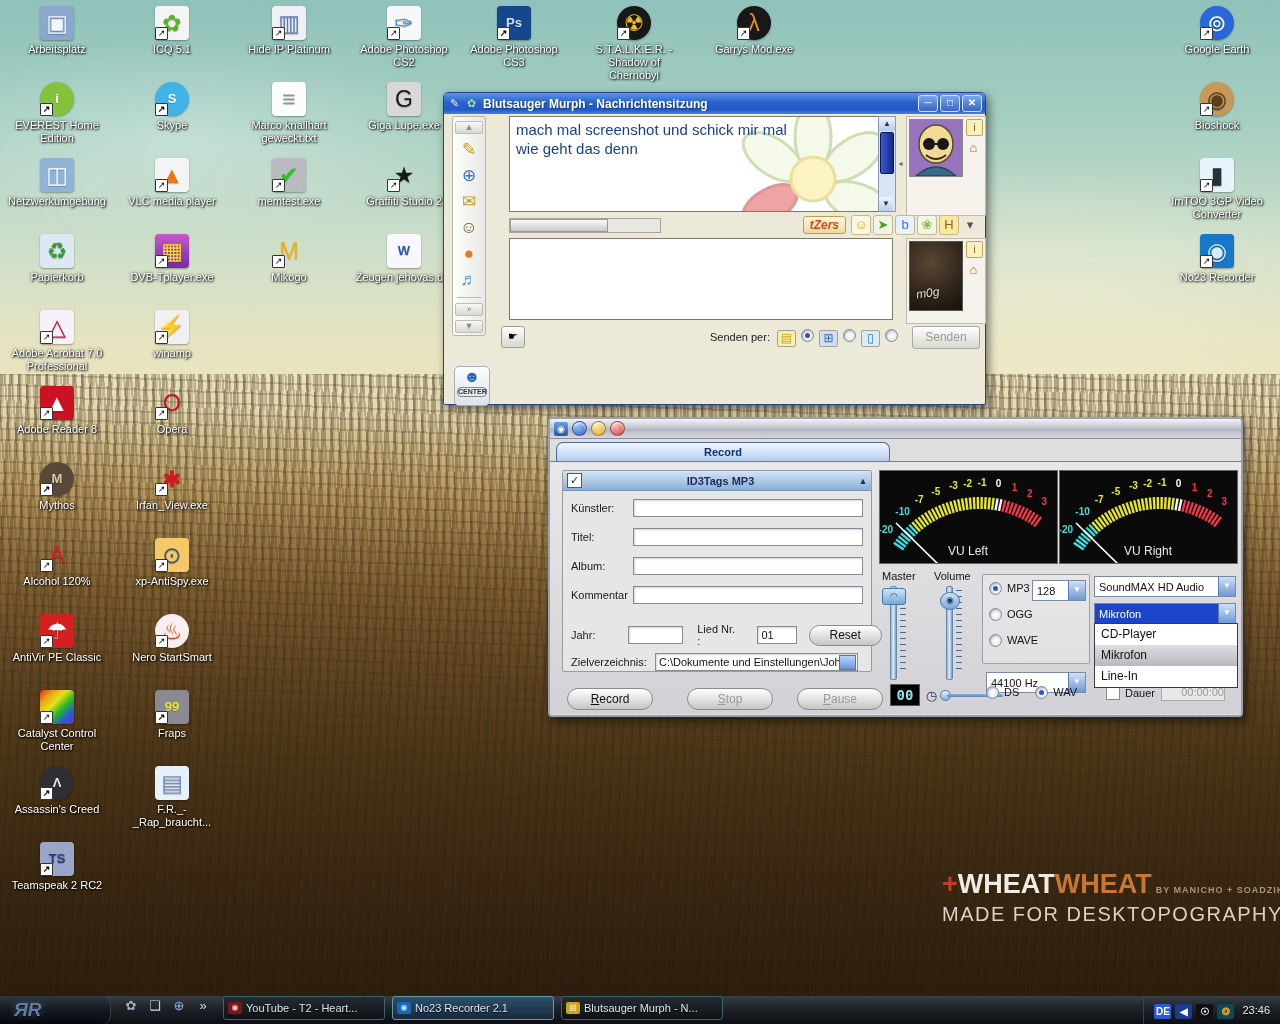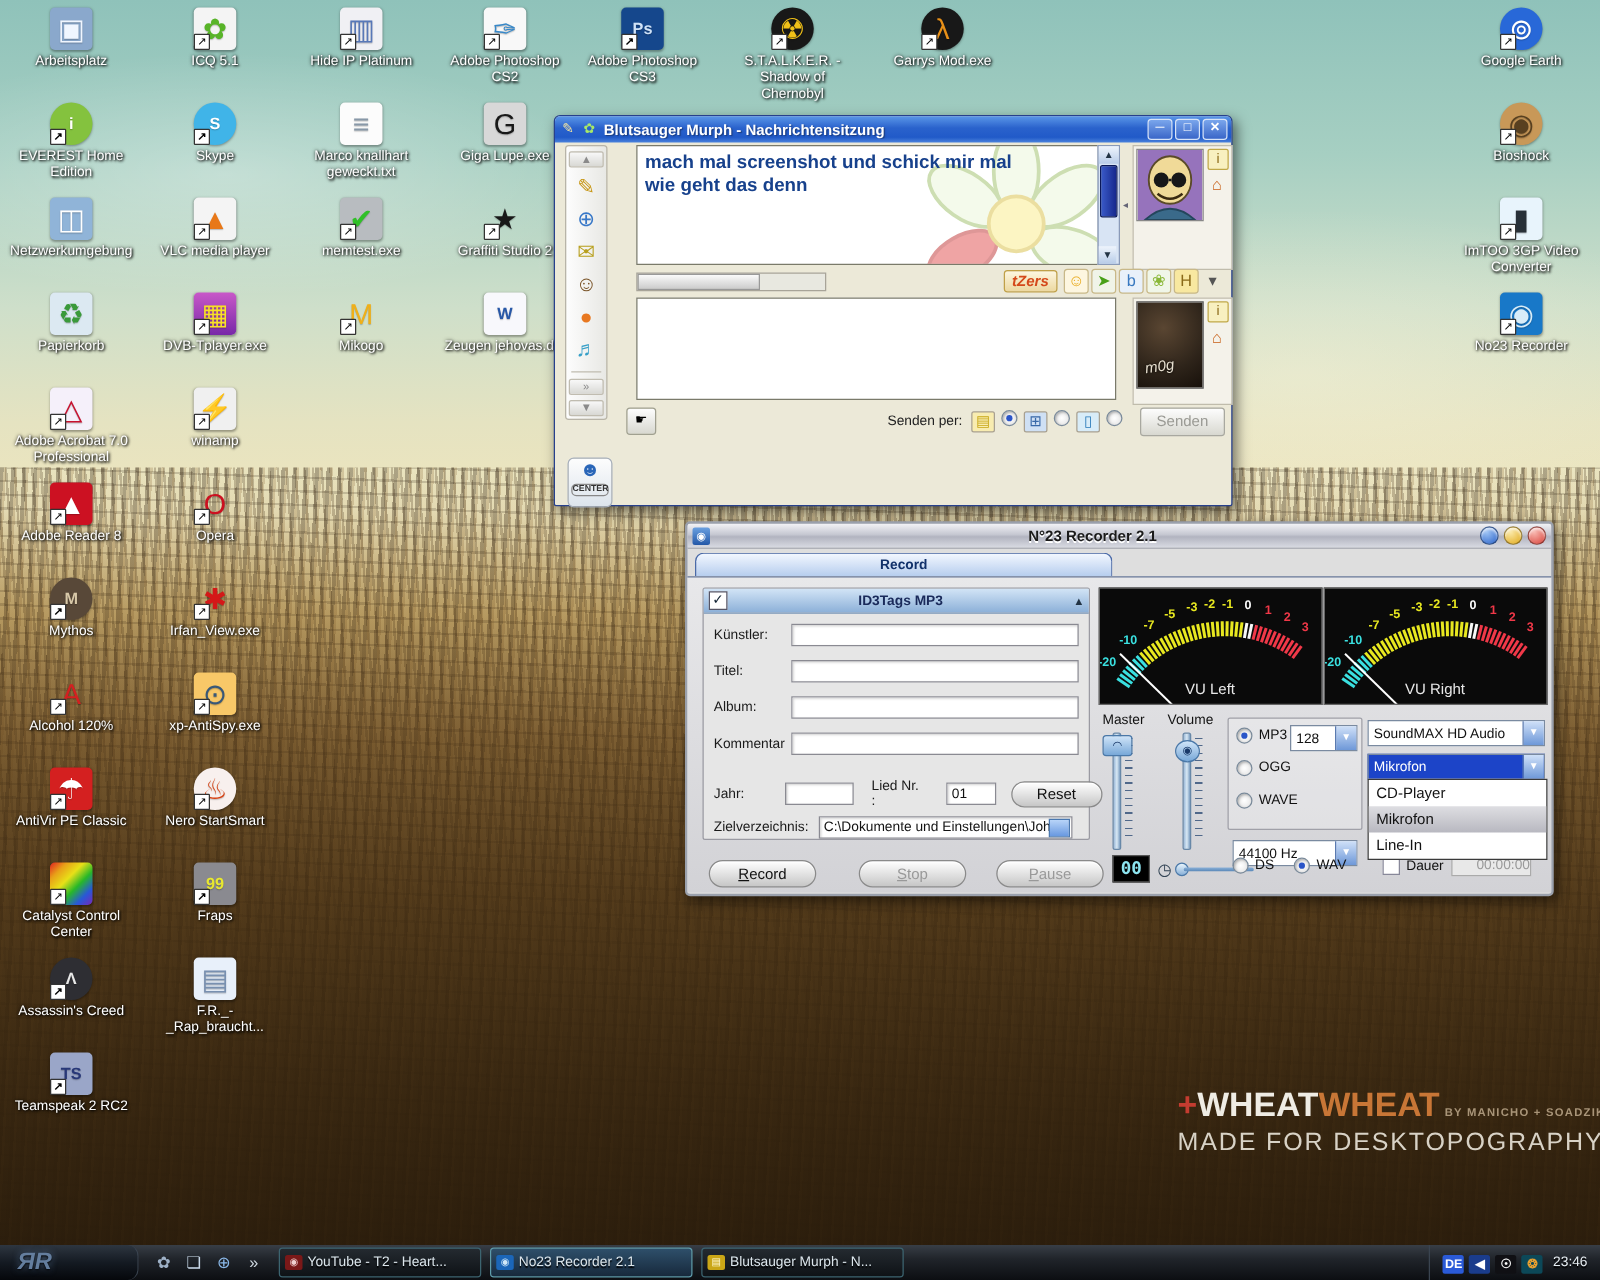--- a/index.html
+++ b/index.html
@@ -54,21 +54,21 @@
   .icq-side .snav{width:26px;height:12px;font-size:9px;line-height:11px;text-align:center;color:#8a8a8a;
     background:linear-gradient(#f8f8f8,#d8d8d4);border:1px solid #c0bcb0;border-radius:2px;margin:2px 0;}
   .icq-side .sep{width:24px;height:1px;background:#c0bcb0;margin:3px 0;}
   .center-btn{position:absolute;left:10px;top:252px;width:34px;height:38px;background:linear-gradient(#fdfdfd,#dce4ec);
     border:1px solid #a8b0bc;border-radius:5px;text-align:center;}
   .center-btn .fig{font-size:16px;color:#2a66b8;line-height:20px;}
   .center-btn .ctxt{font-size:7px;font-weight:bold;color:#333;border:1px solid #888;border-radius:4px;margin:0 2px;line-height:8px;}
   .chat-view{position:absolute;left:65px;top:2px;width:368px;height:94px;background:#fff;border:1px solid #7a7a6a;overflow:hidden;}
   .chat-flower{position:absolute;right:-30px;top:-10px;opacity:.95;}
   .chat-lines{position:relative;padding:3px 6px;}
-  .msg-sent{color:#17418c;font-size:15px;font-weight:bold;line-height:19px;font-family:"Liberation Sans",sans-serif;}
+  .msg-sent{color:#17418c;font-size:15px;font-weight:normal;line-height:19px;font-family:"Liberation Sans",sans-serif;}
   .msg-meta{color:#c81e1e;font-size:13px;font-weight:bold;line-height:17px;}
   .vscroll{position:absolute;left:434px;top:2px;width:16px;height:94px;background:#d8e4f4;border:1px solid #8a9ab8;}
   .vscroll .arr{height:14px;background:linear-gradient(#eef4fc,#b8cce8);font-size:8px;text-align:center;line-height:14px;color:#234;}
   .vscroll .thumb{height:40px;margin:1px;background:linear-gradient(90deg,#3a5ac8,#16288c);border-radius:2px;border:1px solid #0a1858;}
   .collapse-strip{position:absolute;left:452px;top:2px;width:9px;height:94px;display:flex;align-items:center;justify-content:center;
     color:#667;font-size:8px;}
   .ava-panel{position:absolute;left:462px;top:2px;width:74px;height:94px;background:#f4f2ea;border:1px solid #c0bcac;display:flex;padding:2px;}
   .ava-box{width:52px;height:56px;border:1px solid #888;overflow:hidden;position:relative;}
   .ava-icons{display:flex;flex-direction:column;margin-left:3px;}
   .ava-icons .ai{width:15px;height:15px;font-size:11px;line-height:15px;text-align:center;margin-bottom:4px;border-radius:2px;}
@@ -157,21 +157,21 @@
   .select.hl{background:#1c44c8;}
   .select.hl .sval{color:#fff;}
   .droplist{position:absolute;background:#fff;border:1px solid #3a3a3a;z-index:5;}
   .dropitem{height:21px;line-height:21px;font-size:12px;padding-left:6px;color:#111;}
   .dropitem.sel{background:linear-gradient(#dedee2,#b8b8c0);}
   .dauer-row{position:absolute;display:flex;align-items:center;}
   .dauer-check{width:12px;height:12px;background:#fff;border:1px solid #889;}
   .dauer-val{width:62px;height:15px;border:1px solid #aaa;background:#e8e8e8;color:#999;font-size:11px;text-align:right;line-height:15px;margin-left:6px;}
   
   .taskbar{position:absolute;left:0;top:996px;width:1280px;height:28px;
-    background:linear-gradient(180deg,#383e46 0%,#20242a 40%,#0c0e12 100%);display:flex;align-items:center;}
+    background:linear-gradient(180deg,#383e46 0%,#20242a 40%,#0c0e12 100%);display:flex;align-items:flex-start;}
   .startbtn{width:96px;height:28px;background:linear-gradient(180deg,#2e3640 0%,#141a22 50%,#05070b 100%);
     border-right:1px solid #3a4450;border-radius:0 9px 9px 0;display:flex;align-items:center;padding-left:14px;}
   .startbtn .rr{font-size:19px;font-weight:bold;font-style:italic;color:#647e9e;text-shadow:0 1px 2px #000,0 0 6px rgba(120,160,210,.5);}
   .qlaunch{display:flex;align-items:center;margin-left:8px;}
   .qlaunch .ql{width:20px;height:20px;font-size:13px;line-height:20px;text-align:center;margin:0 2px;}
   .taskitems{display:flex;align-items:center;margin-left:8px;flex:1;}
   .taskitem{width:152px;height:22px;margin-right:7px;border:1px solid #3c6470;border-radius:3px;
     background:linear-gradient(180deg,#242a30,#0e1216);display:flex;align-items:center;padding:0 4px;}
   .taskitem.active{background:linear-gradient(180deg,#2e4f6a,#17293c);border-color:#5e9cac;}
   .taskitem .tic{width:14px;height:12px;border-radius:2px;font-size:8px;line-height:12px;text-align:center;margin-right:4px;flex:none;}
@@ -541,21 +541,20 @@
         <span class="send-label">Senden per:</span>
         <span id="send-options"><span class="sp-ic" style="color: rgb(200, 168, 24); background: rgb(248, 236, 176); display: inline-block; border: 1px solid rgb(168, 160, 144);">▤</span><span class="radio sel" style="display: inline-block;"></span><span class="sp-ic" style="color: rgb(56, 104, 168); background: rgb(207, 224, 244); display: inline-block; border: 1px solid rgb(168, 160, 144);">⊞</span><span class="radio" style="display: inline-block;"></span><span class="sp-ic" style="color: rgb(40, 120, 184); background: rgb(216, 236, 248); display: inline-block; border: 1px solid rgb(168, 160, 144);">▯</span><span class="radio" style="display: inline-block;"></span></span>
         <div class="senden-btn">Senden</div>
       </div>
     </div>
   </div>
 
   <div class="window rec">
     <div class="rec-titlebar">
       <div class="rec-ticon">◉</div>
-      <div class="rec-title">N°23 Recorder 2.1</div>
       <div class="macbtn" style="background:radial-gradient(circle at 35% 30%,#9cc2f4,#2a62c8);"></div>
       <div class="macbtn" style="background:radial-gradient(circle at 35% 30%,#fbe9a8,#e0a818);"></div>
       <div class="macbtn" style="background:radial-gradient(circle at 35% 30%,#f8b8b0,#d84038);"></div>
     </div>
     <div class="rec-tabs">
       <div class="rec-tab active">Record</div>
     </div>
     <div class="rec-main">
       <div class="id3-panel">
         <div class="id3-head">

